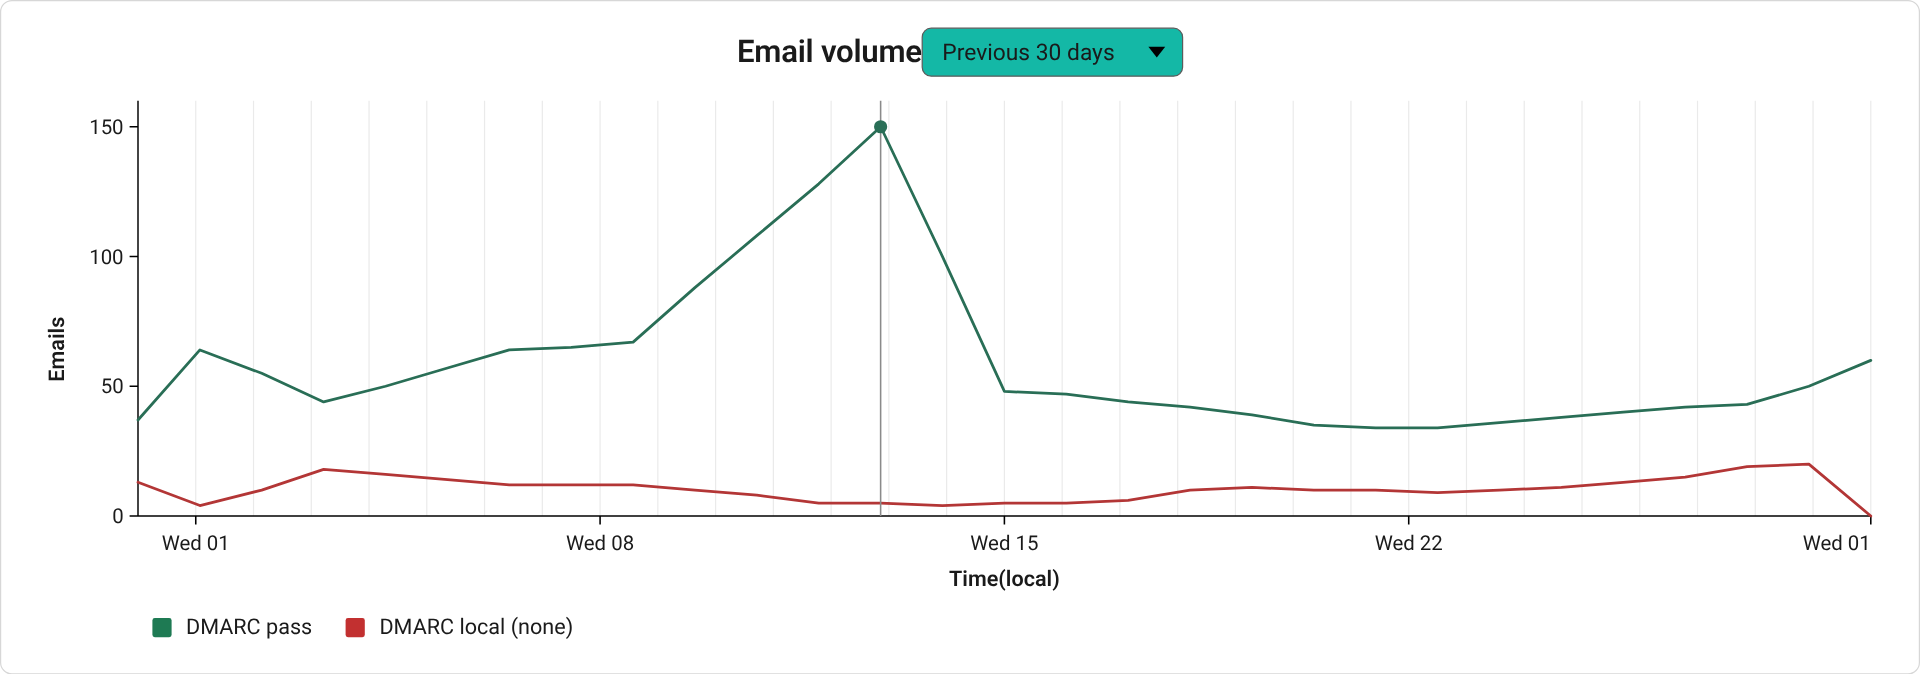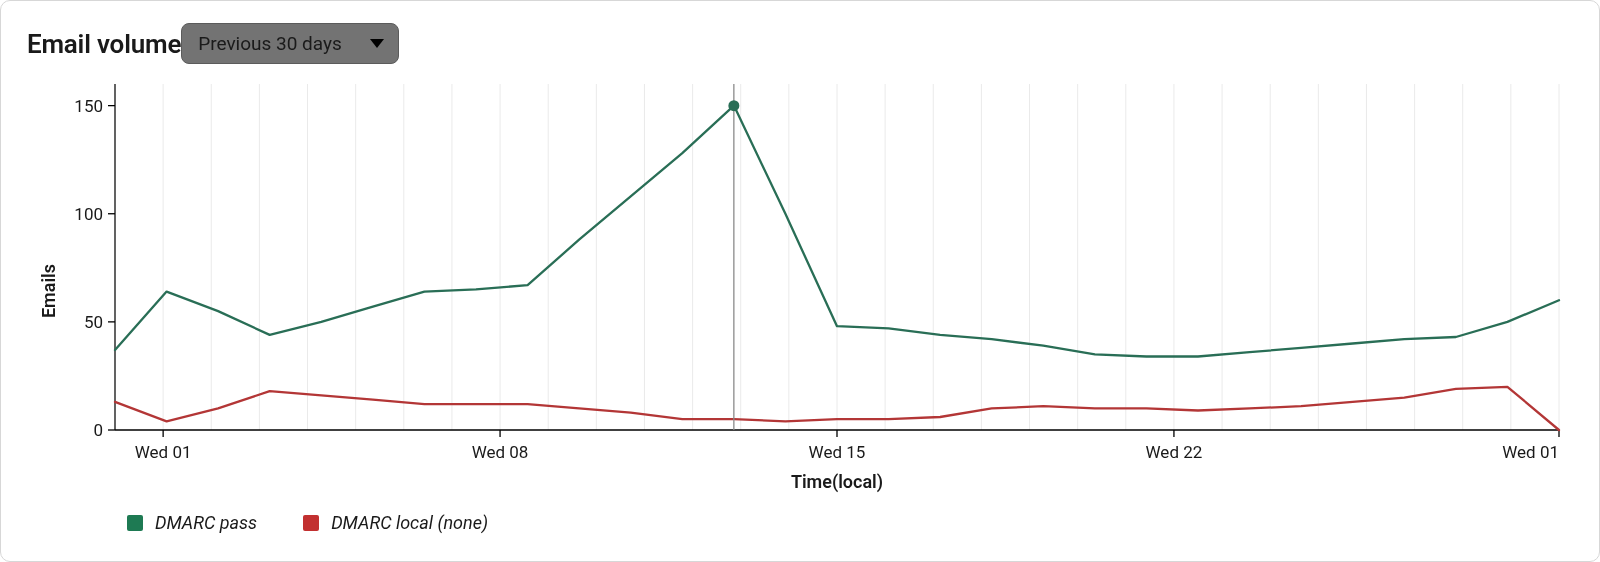--- a/index.html
+++ b/index.html
@@ -13,39 +13,39 @@
     box-sizing: border-box;
     width: 1600px;
     height: 562px;
     border: 1px solid #d7d7d7;
     border-radius: 10px;
     padding: 22px 26px 14px 26px;
     position: relative;
   }
   .card-header {
     display: flex;
-    justify-content: flex-start;
+    justify-content: center;
     align-items: center;
   }
   .card-title {
     font-size: 26px;
     font-weight: 600;
     letter-spacing: -0.2px;
   }
   .range-select {
     display: flex;
     align-items: center;
     gap: 28px;
     border: 1px solid #5b5b5b;
     border-radius: 8px;
     padding: 8px 14px 8px 16px;
     font-size: 19px;
     cursor: pointer;
     user-select: none;
-    background: #737373;
+    background: #14b8a6;
   }
   .caret-down-icon {
     width: 0; height: 0;
     border-left: 7px solid transparent;
     border-right: 7px solid transparent;
     border-top: 9px solid #000;
   }
   .chart-wrap {
     position: relative;
     margin-top: 12px;
@@ -56,25 +56,24 @@
     position: absolute;
     left: -6px;
     top: 50%;
     transform: translate(-0%, -50%) rotate(-90deg);
     transform-origin: center;
     font-size: 18px;
     font-weight: 600;
   }
   .legend {
     display: flex;
-    gap: 46px;
+    gap: 28px;
     padding-left: 100px;
     margin-top: 6px;
     font-size: 18px;
-    font-style: italic;
   }
   .legend-item { display: flex; align-items: center; gap: 12px; }
   .swatch { width: 16px; height: 16px; border-radius: 2px; }
   text.tick { font-size: 17px; fill: #1a1a1a; }
   text.axis-title { font-size: 18px; font-weight: 600; fill: #1a1a1a; }
 </style>
 </head>
 <body>
 
 <div class="card">

